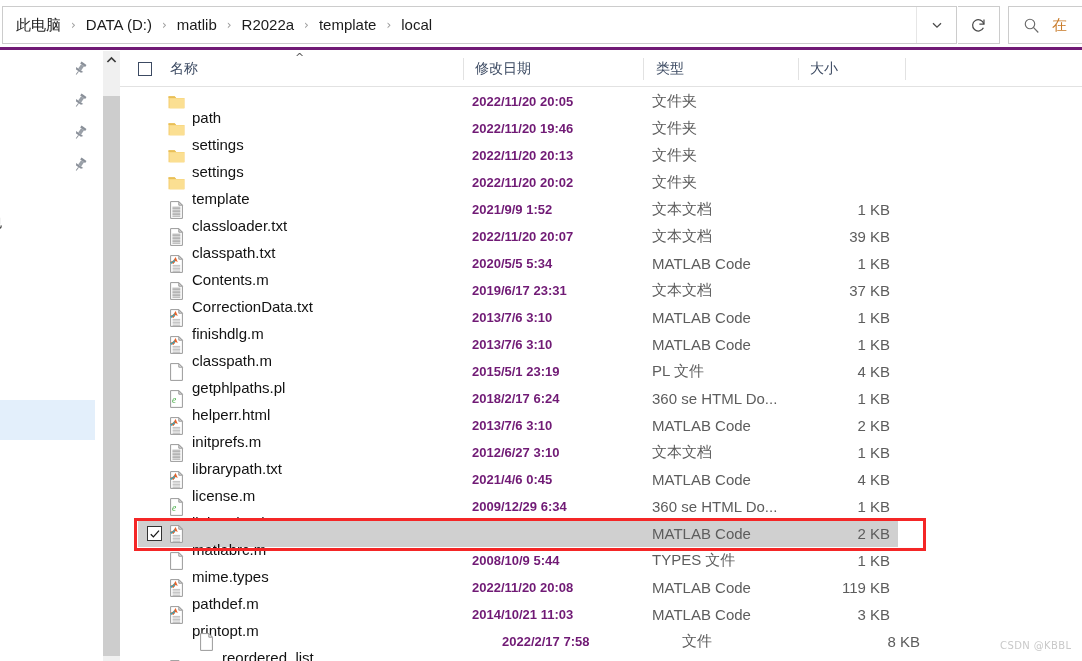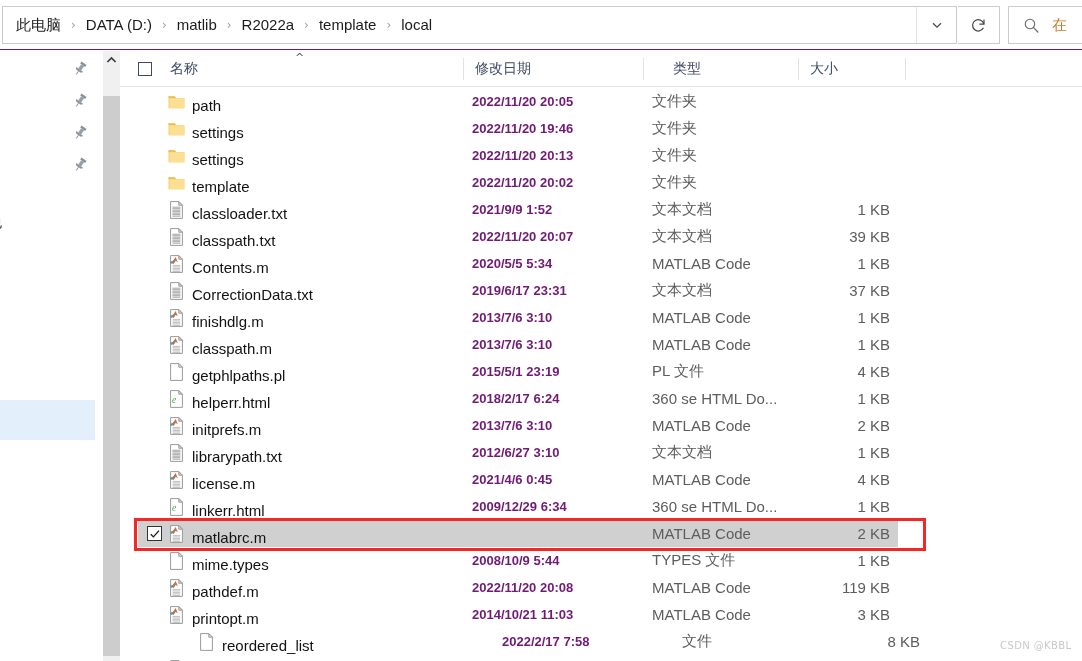--- a/index.html
+++ b/index.html
@@ -8,21 +8,21 @@
     background: #ffffff;
     font-family: "Liberation Sans", "DejaVu Sans", sans-serif;
     overflow: hidden;
   }
   #root { position: relative; width: 1082px; height: 661px; background:#fff; }
 
   
   .navbar {
     position: absolute; left: 0; top: 0; width: 1082px; height: 50px;
     background: #ffffff;
-    border-bottom: 1px solid #701a75;
+    border-bottom: 3px solid #701a75;
   }
   .addressbox {
     position: absolute; left: 2px; top: 6px; width: 955px; height: 38px;
     border: 1px solid #cccccc; background: #ffffff;
     display: flex; align-items: center;
   }
   .crumbs { display: flex; align-items: center; padding-left: 10px; height: 100%; flex: 1; }
   .crumb {
     font-size: 15px; color: #1b1b1b; white-space: nowrap;
     padding: 2px 3px; line-height: 20px;
@@ -114,21 +114,21 @@
   }
   .rowcheck {
     position: absolute; left: 27px; top: 6px; width: 15px; height: 15px;
     border: 1px solid #333; background: #fff;
   }
   .rowcheck svg { position: absolute; left: 1px; top: 1px; }
   .icon {
     position: absolute; left: 47px; top: 4px; width: 19px; height: 20px;
   }
   .name {
-    position: absolute; left: 72px; top: 4px; height: 27px;
+    position: absolute; left: 72px; top: 16px; height: 27px;
     display: flex; align-items: center;
     font-size: 15px; color: #121212; white-space: nowrap; text-align: right;
   }
   .date {
     position: absolute; left: 352px; top: 0; height: 27px;
     display: flex; align-items: center;
     font-size: 13px; color: #701a75; white-space: nowrap; font-weight: bold;
   }
   .type {
     position: absolute; left: 532px; top: 0; height: 27px;
@@ -256,21 +256,21 @@
   <div class="filepane">
 
     <div class="header">
       <div class="hcheck"></div>
       <div class="sort-caret">^</div>
 
       <div class="hcell" style="left:38px;  width:305px;">名称</div>
       <div class="hdiv" style="left:343px;"></div>
       <div class="hcell" style="left:343px; width:180px;">修改日期</div>
       <div class="hdiv" style="left:523px;"></div>
-      <div class="hcell" style="left:541px; width:155px;">类型</div>
+      <div class="hcell" style="left:524px; width:155px;">类型</div>
       <div class="hdiv" style="left:678px;"></div>
       <div class="hcell" style="left:678px; width:107px;">大小</div>
       <div class="hdiv" style="left:785px;"></div>
     </div>
 
     <div class="rows" id="rows">
         <div class="row" style="top: 1px;">
           <div class="icon"><svg width="19" height="20" viewBox="0 0 19 20">
               <path d="M1.5 4.2 h6.2 l1.5 1.7 h8.3 v10.4 h-16 z" fill="#f6d072"></path>
               <path d="M1.5 4.2 h6.2 l1.5 1.7 h-7.7 z" fill="#e8bf58"></path>

